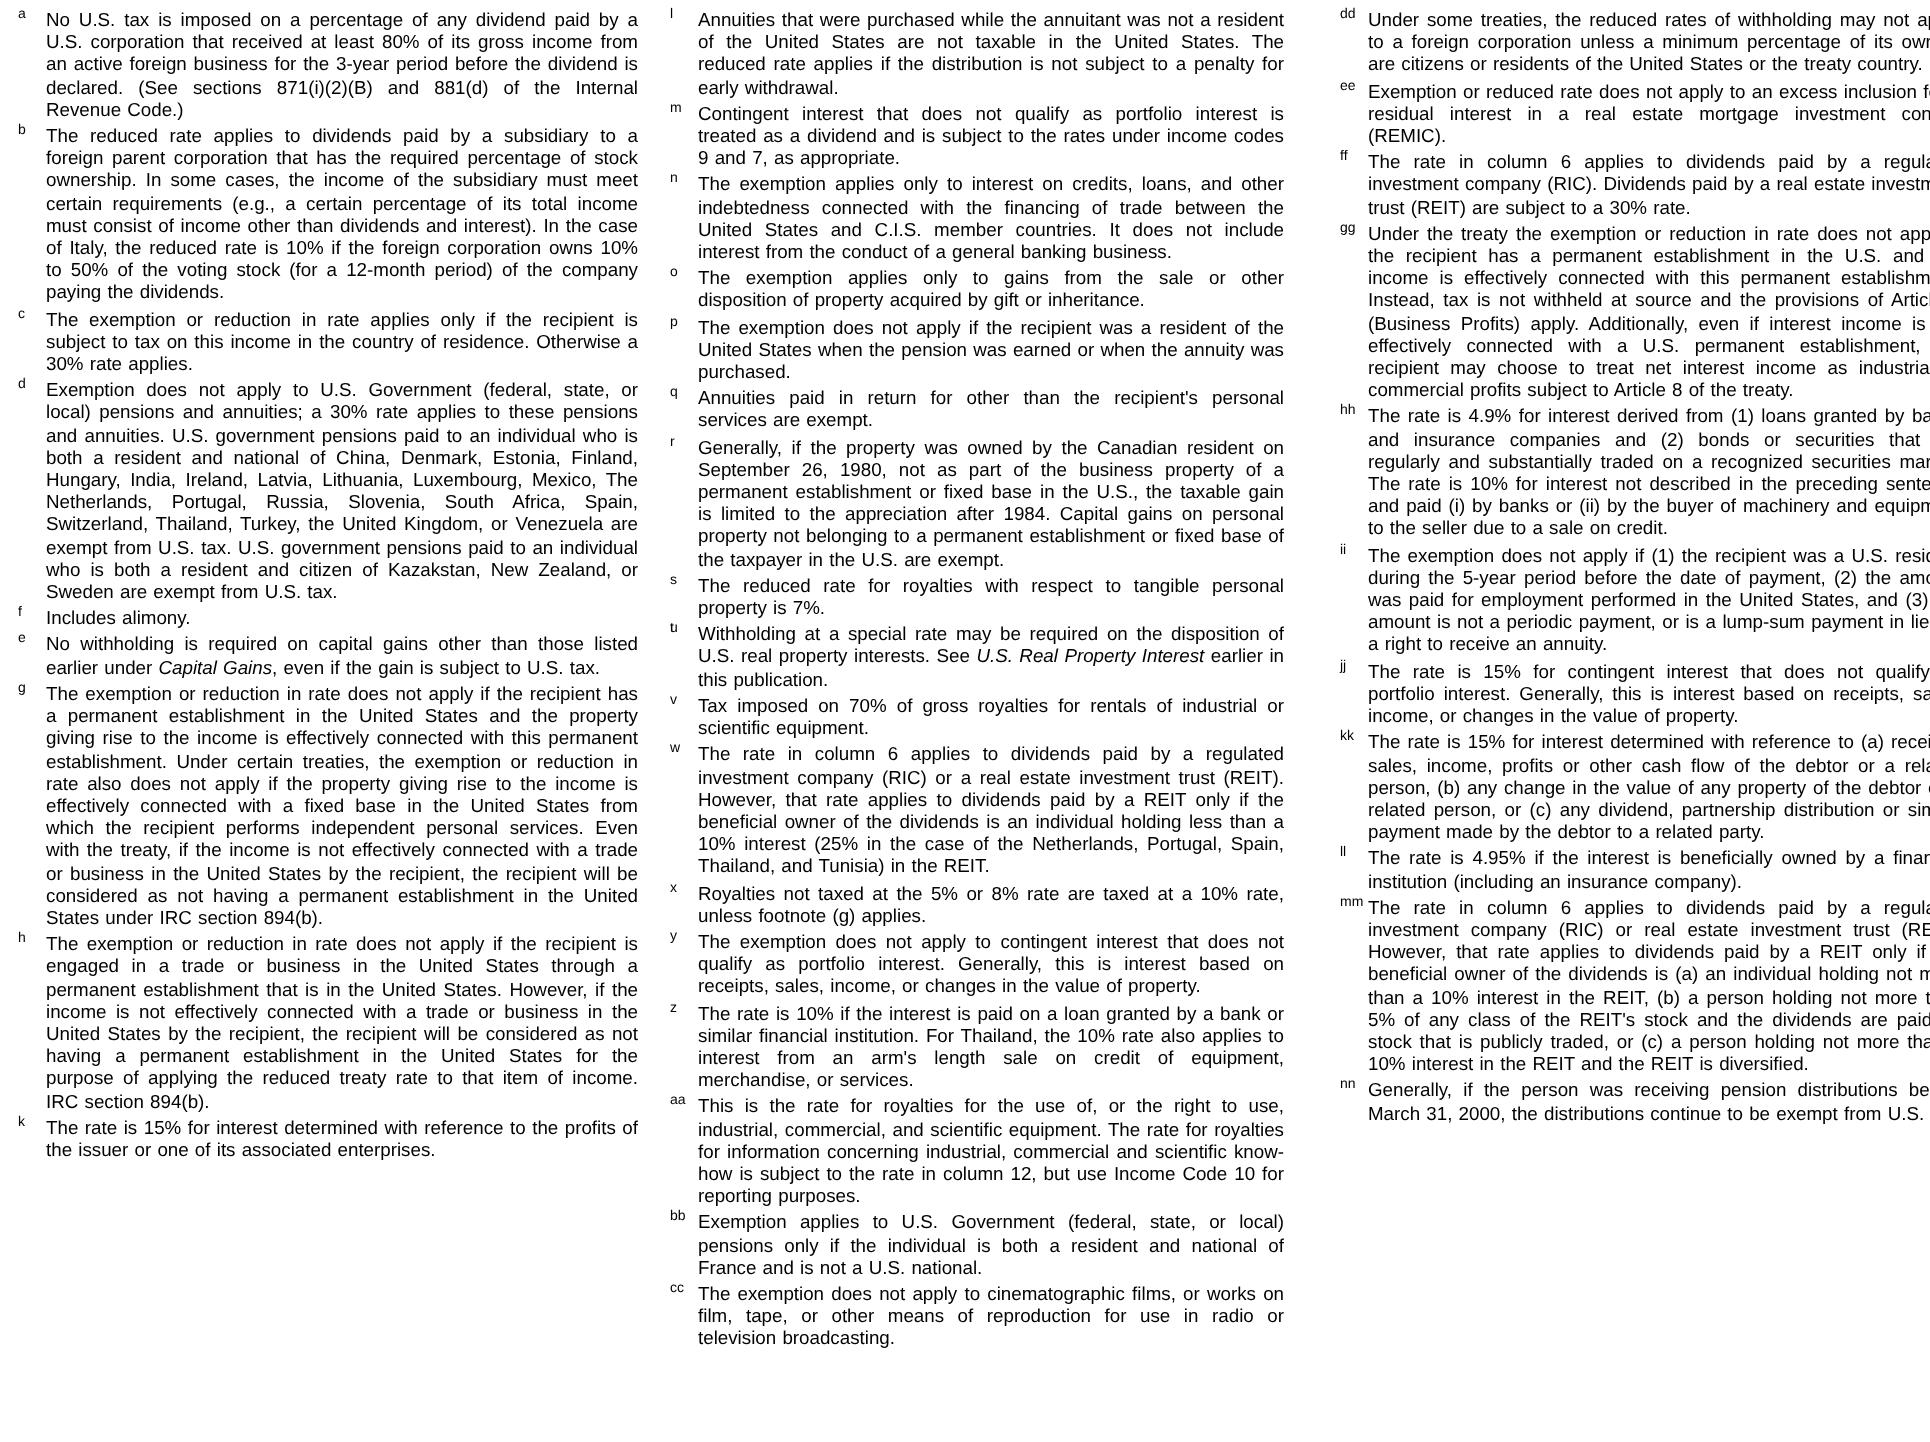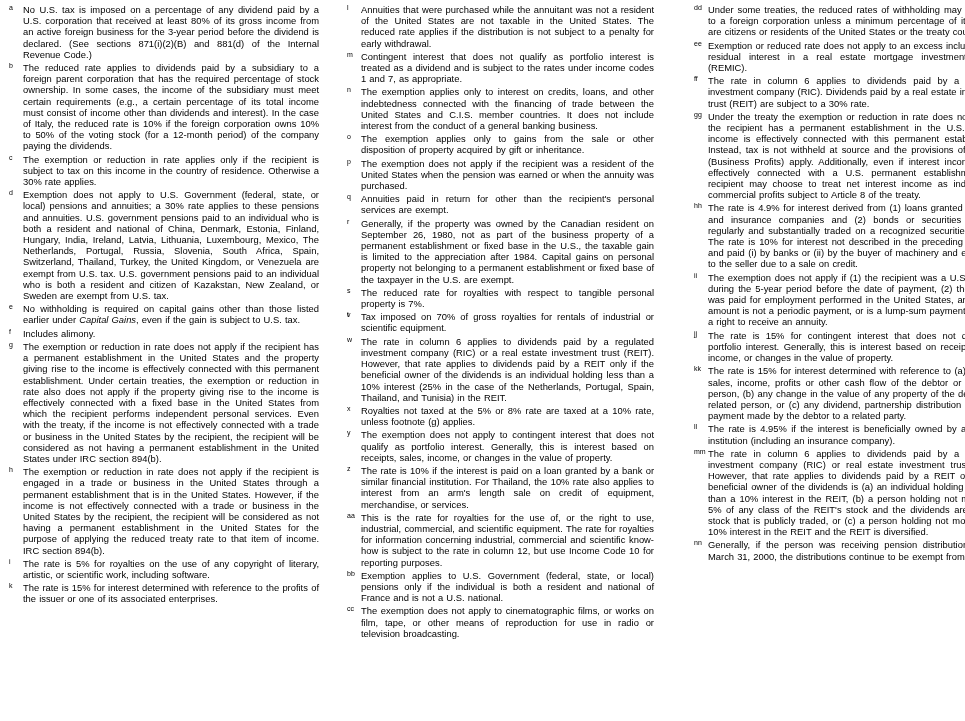--- a/index.html
+++ b/index.html
@@ -11,21 +11,20 @@
     position: relative;
     width: 965px;
     height: 721px;
     box-sizing: border-box;
     background: #ffffff;
     color: #000000;
     font-family: "Liberation Sans", "DejaVu Sans", sans-serif;
     display: flex;
     padding: 4px 0 0 8px;
     overflow: hidden;
-    gap: 12px;
   }
   .col {
     flex: 0 0 auto;
     box-sizing: border-box;
   }
   .col-1 { width: 311px; margin-right: 15px; }
   .col-2 { width: 308px; margin-right: 27px; }
   .col-3 { width: 312px; }
   .footnote {
     position: relative;
@@ -51,37 +50,37 @@
 </style>
 </head>
 <body>
 
 <div class="page">
   <div class="col col-1">
       <div class="footnote"><span class="fn-label">a</span><span class="fn-text"><span>No U.S. tax is imposed on a percentage of any dividend paid by a U.S. corporation that received at least 80% of its gross income from an active foreign business for the 3-year period before the dividend is declared. (See sections 871(i)(2)(B) and 881(d) of the Internal Revenue Code.)</span></span></div>
       <div class="footnote"><span class="fn-label">b</span><span class="fn-text"><span>The reduced rate applies to dividends paid by a subsidiary to a foreign parent corporation that has the required percentage of stock ownership. In some cases, the income of the subsidiary must meet certain requirements (e.g., a certain percentage of its total income must consist of income other than dividends and interest). In the case of Italy, the reduced rate is 10% if the foreign corporation owns 10% to 50% of the voting stock (for a 12-month period) of the company paying the dividends.</span></span></div>
       <div class="footnote"><span class="fn-label">c</span><span class="fn-text"><span>The exemption or reduction in rate applies only if the recipient is subject to tax on this income in the country of residence. Otherwise a 30% rate applies.</span></span></div>
       <div class="footnote"><span class="fn-label">d</span><span class="fn-text"><span>Exemption does not apply to U.S. Government (federal, state, or local) pensions and annuities; a 30% rate applies to these pensions and annuities. U.S. government pensions paid to an individual who is both a resident and national of China, Denmark, Estonia, Finland, Hungary, India, Ireland, Latvia, Lithuania, Luxembourg, Mexico, The Netherlands, Portugal, Russia, Slovenia, South Africa, Spain, Switzerland, Thailand, Turkey, the United Kingdom, or Venezuela are exempt from U.S. tax. U.S. government pensions paid to an individual who is both a resident and citizen of Kazakstan, New Zealand, or Sweden are exempt from U.S. tax.</span></span></div>
+      <div class="footnote"><span class="fn-label">f</span><span class="fn-text"><span>Includes alimony.</span></span></div>
       <div class="footnote"><span class="fn-label">e</span><span class="fn-text"><span>No withholding is required on capital gains other than those listed earlier under </span><i>Capital Gains</i><span>, even if the gain is subject to U.S. tax.</span></span></div>
-      <div class="footnote"><span class="fn-label">f</span><span class="fn-text"><span>Includes alimony.</span></span></div>
       <div class="footnote"><span class="fn-label">g</span><span class="fn-text"><span>The exemption or reduction in rate does not apply if the recipient has a permanent establishment in the United States and the property giving rise to the income is effectively connected with this permanent establishment. Under certain treaties, the exemption or reduction in rate also does not apply if the property giving rise to the income is effectively connected with a fixed base in the United States from which the recipient performs independent personal services. Even with the treaty, if the income is not effectively connected with a trade or business in the United States by the recipient, the recipient will be considered as not having a permanent establishment in the United States under IRC section 894(b).</span></span></div>
       <div class="footnote"><span class="fn-label">h</span><span class="fn-text"><span>The exemption or reduction in rate does not apply if the recipient is engaged in a trade or business in the United States through a permanent establishment that is in the United States. However, if the income is not effectively connected with a trade or business in the United States by the recipient, the recipient will be considered as not having a permanent establishment in the United States for the purpose of applying the reduced treaty rate to that item of income. IRC section 894(b).</span></span></div>
-      <div class="footnote"><span class="fn-label">i</span><span class="fn-text"><span>The rate is 5% for royalties on the use of any copyright of literary, artistic, or scientific work, including software.</span></span></div>
       <div class="footnote"><span class="fn-label">k</span><span class="fn-text"><span>The rate is 15% for interest determined with reference to the profits of the issuer or one of its associated enterprises.</span></span></div>
     </div>
   <div class="col col-2">
       <div class="footnote"><span class="fn-label">l</span><span class="fn-text"><span>Annuities that were purchased while the annuitant was not a resident of the United States are not taxable in the United States. The reduced rate applies if the distribution is not subject to a penalty for early withdrawal.</span></span></div>
-      <div class="footnote"><span class="fn-label">m</span><span class="fn-text"><span>Contingent interest that does not qualify as portfolio interest is treated as a dividend and is subject to the rates under income codes 1 and 7, as appropriate.</span></span></div>
+      <div class="footnote"><span class="fn-label">m</span><span class="fn-text"><span>Contingent interest that does not qualify as portfolio interest is treated as a dividend and is subject to the rates under income codes 9 and 7, as appropriate.</span></span></div>
       <div class="footnote"><span class="fn-label">n</span><span class="fn-text"><span>The exemption applies only to interest on credits, loans, and other indebtedness connected with the financing of trade between the United States and C.I.S. member countries. It does not include interest from the conduct of a general banking business.</span></span></div>
       <div class="footnote"><span class="fn-label">o</span><span class="fn-text"><span>The exemption applies only to gains from the sale or other disposition of property acquired by gift or inheritance.</span></span></div>
       <div class="footnote"><span class="fn-label">p</span><span class="fn-text"><span>The exemption does not apply if the recipient was a resident of the United States when the pension was earned or when the annuity was purchased.</span></span></div>
       <div class="footnote"><span class="fn-label">q</span><span class="fn-text"><span>Annuities paid in return for other than the recipient's personal services are exempt.</span></span></div>
       <div class="footnote"><span class="fn-label">r</span><span class="fn-text"><span>Generally, if the property was owned by the Canadian resident on September 26, 1980, not as part of the business property of a permanent establishment or fixed base in the U.S., the taxable gain is limited to the appreciation after 1984. Capital gains on personal property not belonging to a permanent establishment or fixed base of the taxpayer in the U.S. are exempt.</span></span></div>
       <div class="footnote"><span class="fn-label">s</span><span class="fn-text"><span>The reduced rate for royalties with respect to tangible personal property is 7%.</span></span></div>
       <div class="footnote"><span class="fn-label">t</span></div>
+      <div class="footnote"><span class="fn-label">u</span><span class="fn-text"><span>Withholding at a special rate may be required on the disposition of U.S. real property interests. See </span><i>U.S. Real Property Interest</i><span> earlier in this publication.</span></span></div>
       <div class="footnote"><span class="fn-label">v</span><span class="fn-text"><span>Tax imposed on 70% of gross royalties for rentals of industrial or scientific equipment.</span></span></div>
       <div class="footnote"><span class="fn-label">w</span><span class="fn-text"><span>The rate in column 6 applies to dividends paid by a regulated investment company (RIC) or a real estate investment trust (REIT). However, that rate applies to dividends paid by a REIT only if the beneficial owner of the dividends is an individual holding less than a 10% interest (25% in the case of the Netherlands, Portugal, Spain, Thailand, and Tunisia) in the REIT.</span></span></div>
       <div class="footnote"><span class="fn-label">x</span><span class="fn-text"><span>Royalties not taxed at the 5% or 8% rate are taxed at a 10% rate, unless footnote (g) applies.</span></span></div>
       <div class="footnote"><span class="fn-label">y</span><span class="fn-text"><span>The exemption does not apply to contingent interest that does not qualify as portfolio interest. Generally, this is interest based on receipts, sales, income, or changes in the value of property.</span></span></div>
       <div class="footnote"><span class="fn-label">z</span><span class="fn-text"><span>The rate is 10% if the interest is paid on a loan granted by a bank or similar financial institution. For Thailand, the 10% rate also applies to interest from an arm's length sale on credit of equipment, merchandise, or services.</span></span></div>
       <div class="footnote"><span class="fn-label">aa</span><span class="fn-text"><span>This is the rate for royalties for the use of, or the right to use, industrial, commercial, and scientific equipment. The rate for royalties for information concerning industrial, commercial and scientific know-how is subject to the rate in column 12, but use Income Code 10 for reporting purposes.</span></span></div>
       <div class="footnote"><span class="fn-label">bb</span><span class="fn-text"><span>Exemption applies to U.S. Government (federal, state, or local) pensions only if the individual is both a resident and national of France and is not a U.S. national.</span></span></div>
       <div class="footnote"><span class="fn-label">cc</span><span class="fn-text"><span>The exemption does not apply to cinematographic films, or works on film, tape, or other means of reproduction for use in radio or television broadcasting.</span></span></div>
     </div>
   <div class="col col-3">

